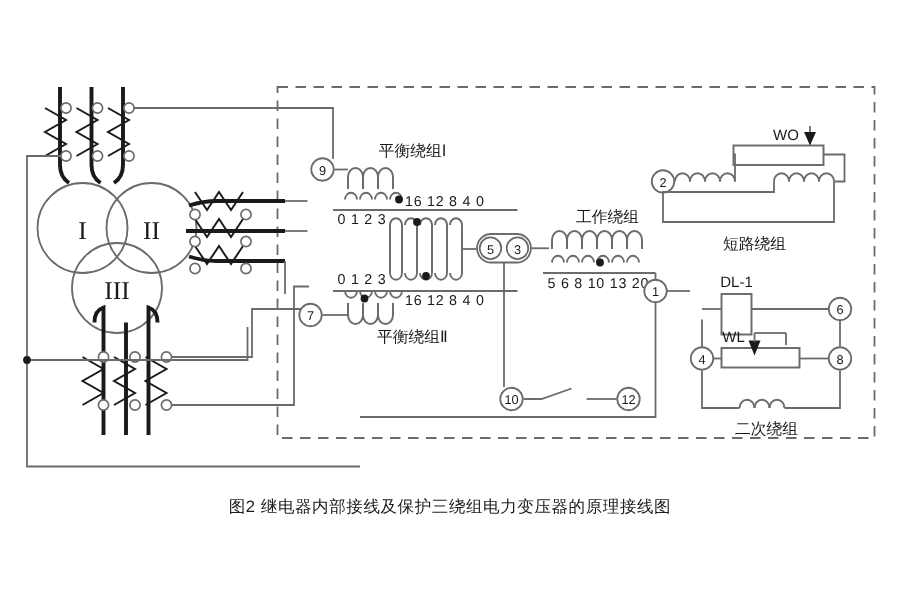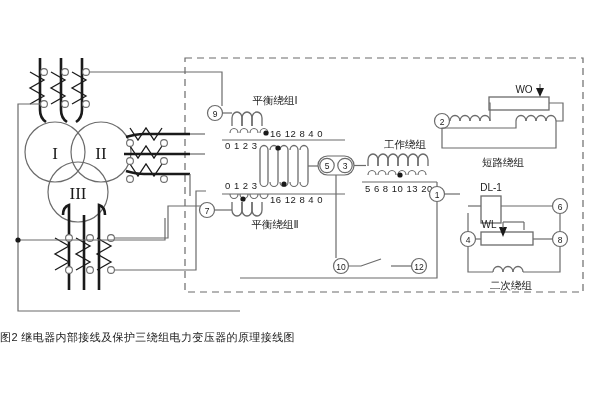--- a/index.html
+++ b/index.html
@@ -1,20 +1,20 @@
 <!DOCTYPE html>
 <html><head>
 <meta charset="utf-8">
 <style>
   html,body{margin:0;padding:0;background:#ffffff;}
   body{width:600px;height:400px;overflow:hidden;
        font-family:"Liberation Sans","DejaVu Sans",sans-serif;}
   #root{position:relative;width:600px;height:400px;background:#fff;}
   svg.canvas{position:absolute;left:0;top:0;width:600px;height:400px;}
-  .cap{position:absolute;left:0;top:330px;width:600px;text-align:left;
+  .cap{position:absolute;left:0;top:330px;width:600px;text-align:center;
        font-size:11px;color:#1a1a1a;letter-spacing:.4px;}
   text{font-family:"Liberation Sans","DejaVu Sans",sans-serif;fill:#1a1a1a;}
   .lbl{font-size:10.5px;}
   .tap{font-size:9.5px;letter-spacing:.5px;}
   .term{font-size:8.5px;}
   .rom{font-size:17px;font-family:"Liberation Serif","DejaVu Serif",serif;}
   .comp{font-size:10px;}
 </style>
 </head>
 <body>

